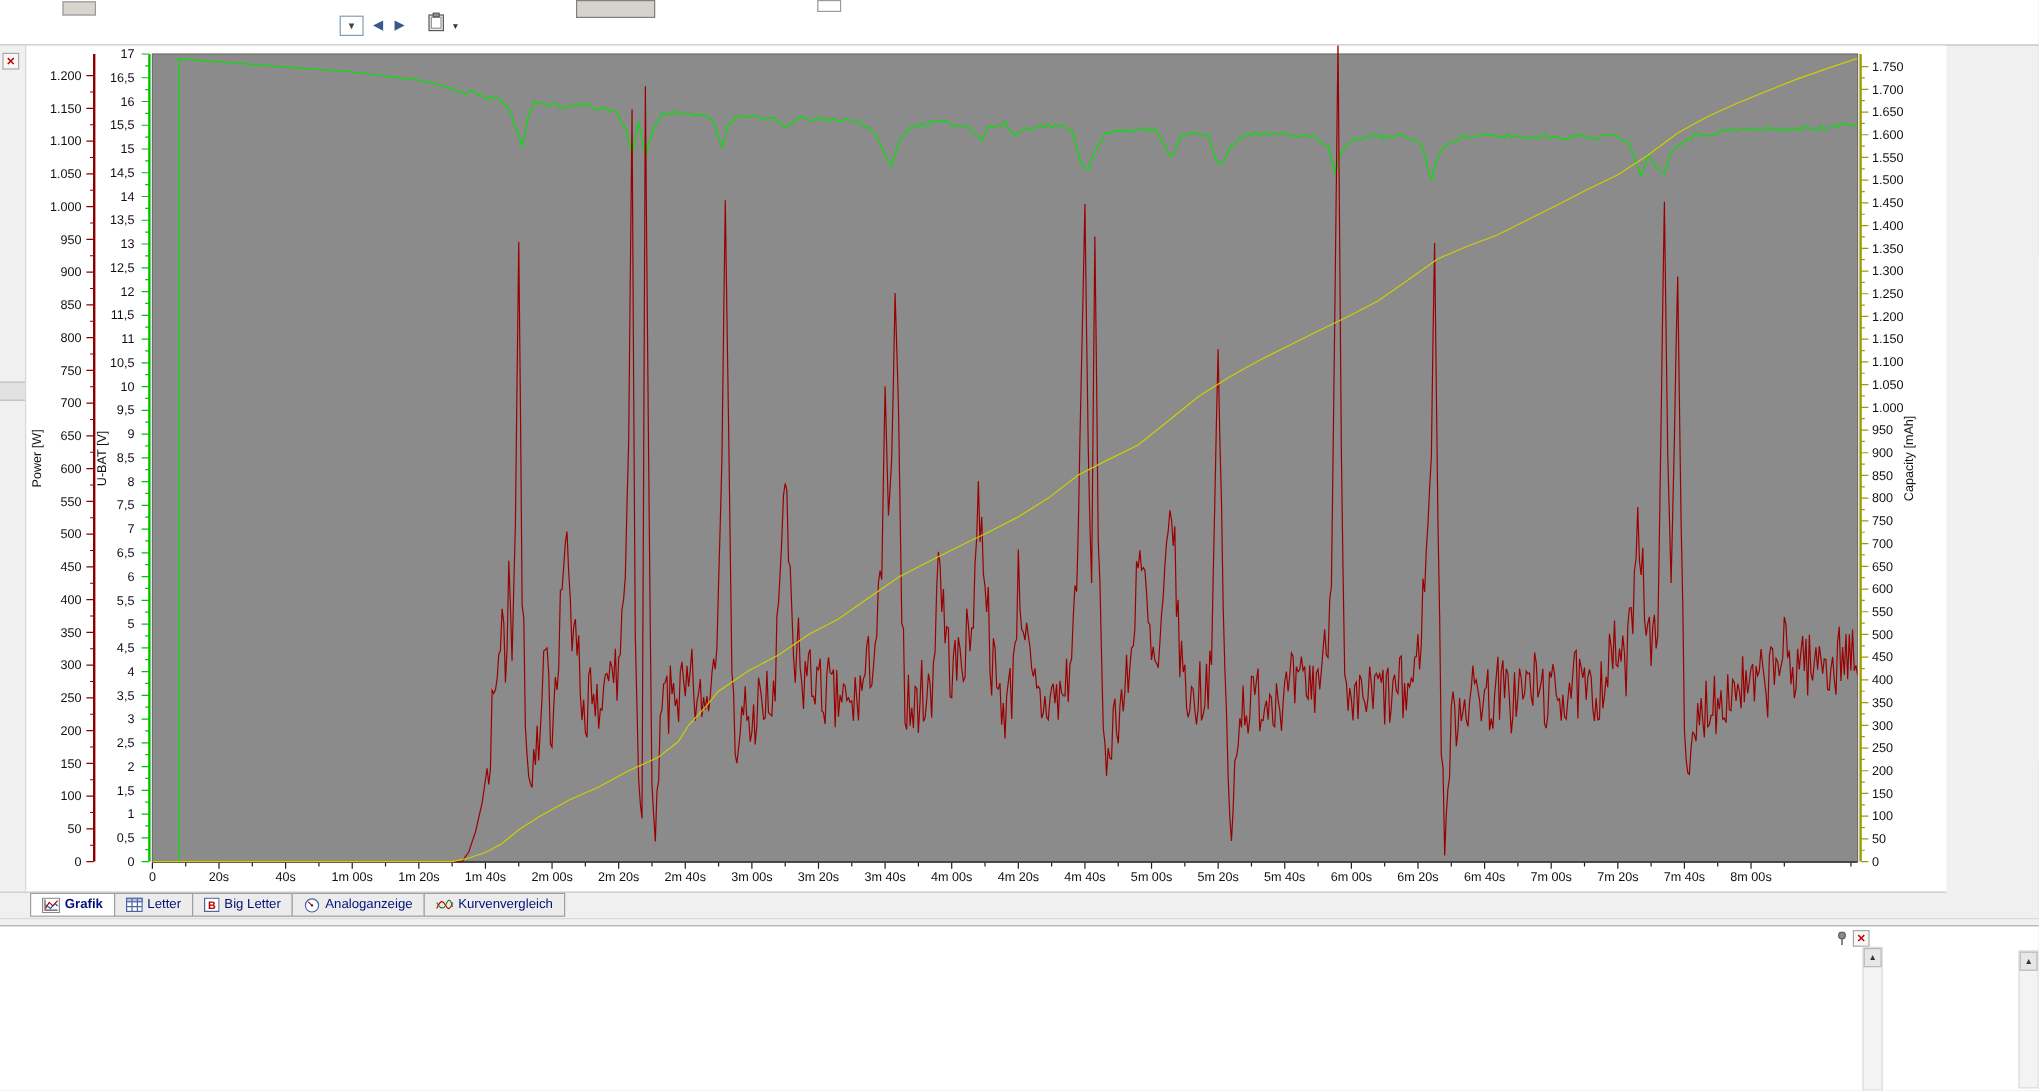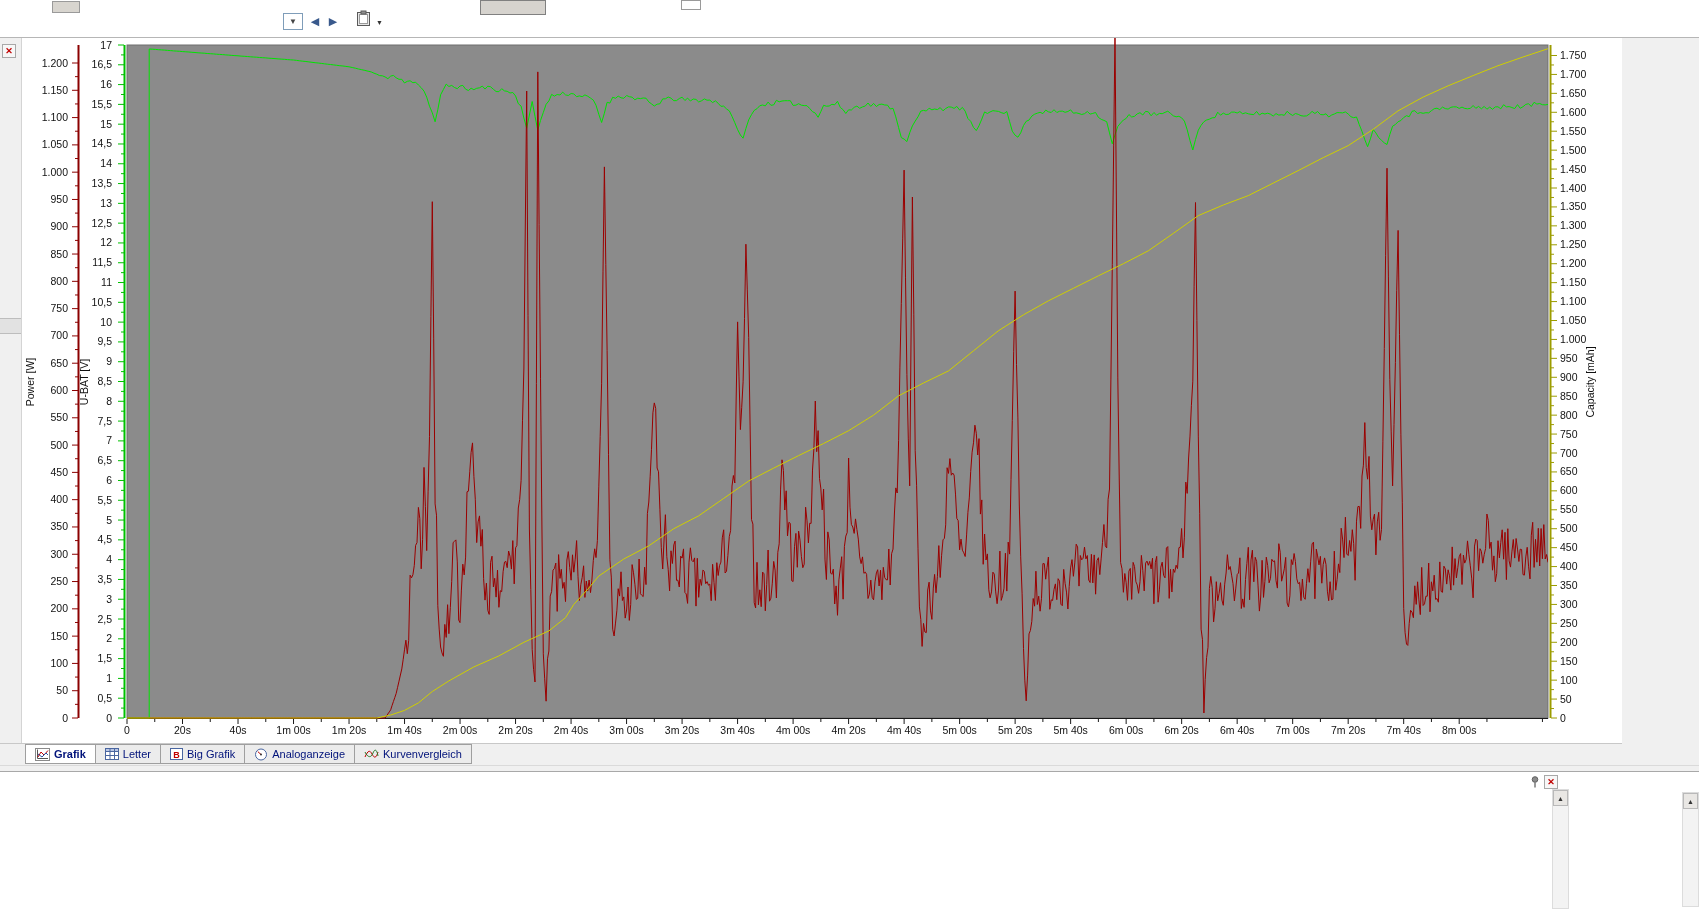--- a/index.html
+++ b/index.html
@@ -487,21 +487,21 @@
       </span>
       <span>Letter</span>
     </div>
     <div class="tab">
       <span class="ticon">
         <svg width="13" height="12" viewBox="0 0 13 12">
           <rect x="0.5" y="0.5" width="12" height="11" fill="#ffffff" stroke="#4a66a0"></rect>
           <text x="6.5" y="9.5" font-size="9" font-weight="bold" fill="#c00000" text-anchor="middle">B</text>
         </svg>
       </span>
-      <span>Big Grafik</span>
+      <span>Big Letter</span>
     </div>
     <div class="tab">
       <span class="ticon">
         <svg width="14" height="13" viewBox="0 0 14 13">
           <circle cx="7" cy="6.5" r="5.5" fill="#ffffff" stroke="#4a66a0"></circle>
           <line x1="7" y1="6.5" x2="3.8" y2="3.6" stroke="#c00000"></line>
           <circle cx="7" cy="6.5" r="1" fill="#333333"></circle>
         </svg>
       </span>
       <span>Analoganzeige</span>

